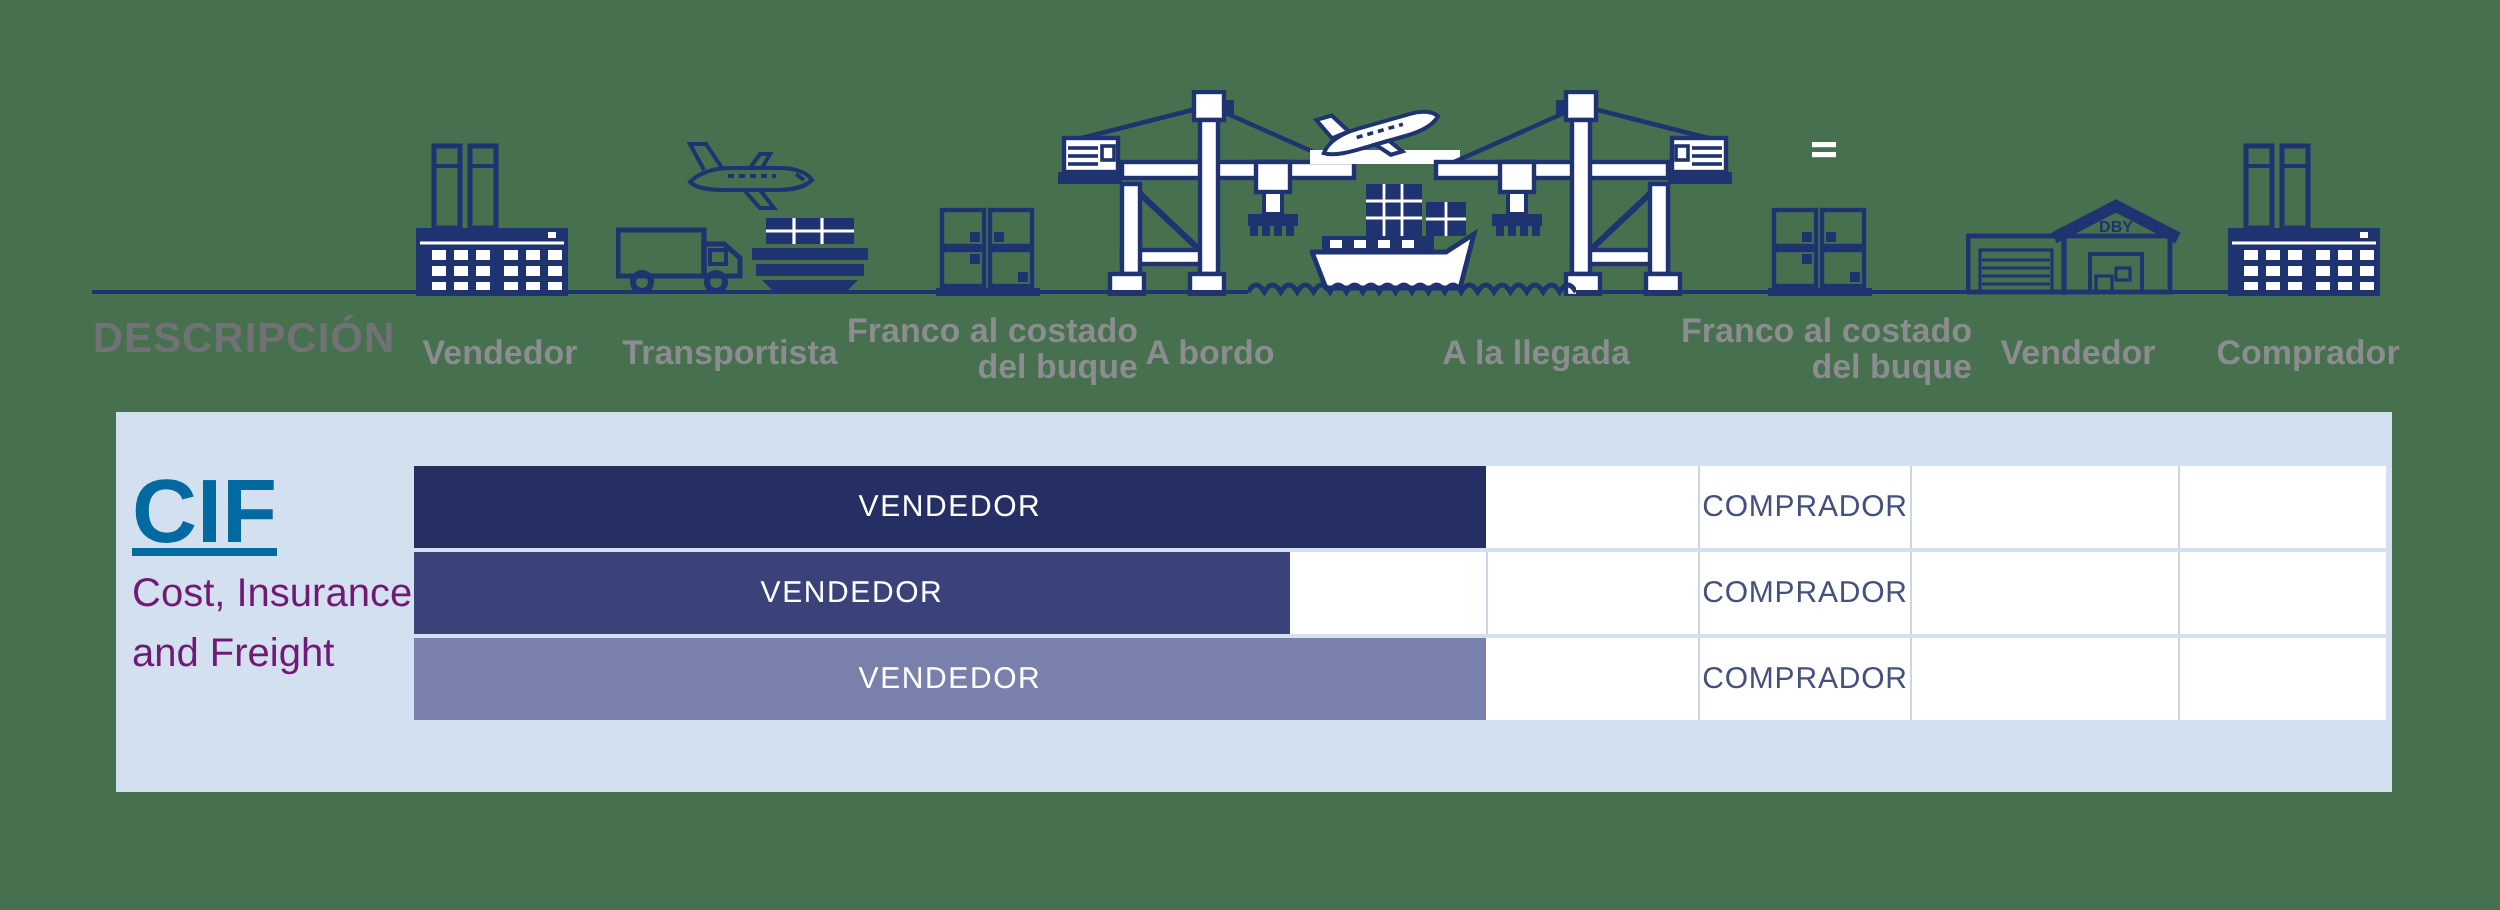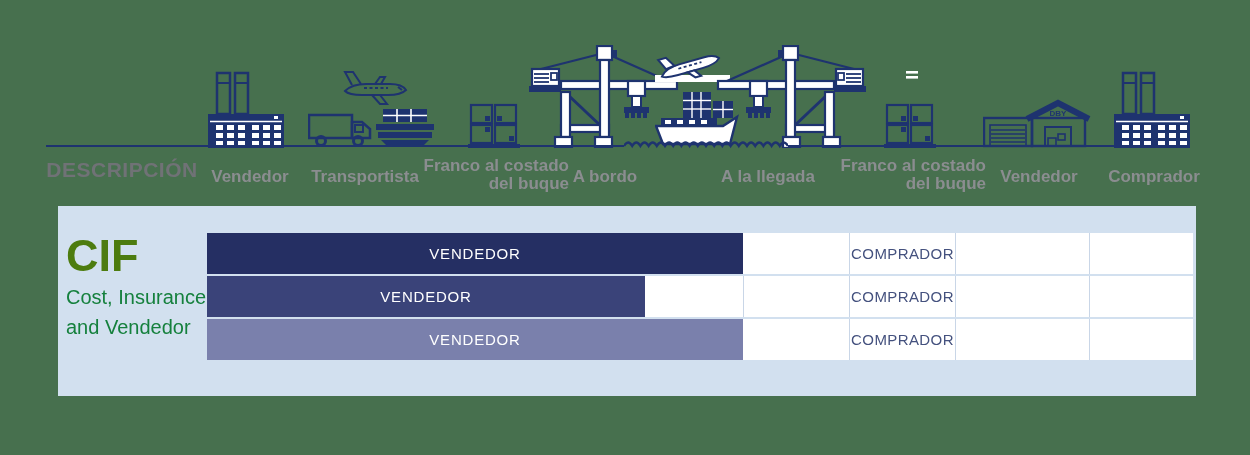--- a/index.html
+++ b/index.html
@@ -23,21 +23,21 @@
   .panel{
     position:absolute;left:58px;top:206px;width:1138px;height:190px;
     background:#D2E0EF;
   }
   .cif-code{
     position:absolute;left:8px;top:26px;
     font-size:45px;font-weight:bold;color:#232F66;line-height:48px;
   }
   .cif-name{
     position:absolute;left:8px;top:76px;
-    font-size:20px;color:#15803d;line-height:30px;
+    font-size:20px;color:#701a75;line-height:30px;
   }
   .resp-row{
     position:absolute;left:149px;width:986px;height:41px;
     display:flex;box-sizing:border-box;
   }
   .bar{
     height:41px;display:flex;align-items:center;justify-content:center;
     color:#FFFFFF;font-size:15px;font-weight:500;letter-spacing:.8px;
     flex:0 0 auto;box-sizing:border-box;
   }
@@ -281,24 +281,24 @@
 <div class="stage" style="left:365px;top:168px">Transportista</div>
 <div class="stage wrap" style="left:494px;top:157px">Franco al costado del buque</div>
 <div class="stage" style="left:605px;top:168px">A bordo</div>
 <div class="stage" style="left:768px;top:168px">A la llegada</div>
 <div class="stage wrap" style="left:911px;top:157px">Franco al costado del buque</div>
 <div class="stage" style="left:1039px;top:168px">Vendedor</div>
 <div class="stage" style="left:1154px;top:168px">Comprador</div>
 
 <div class="panel" style="background-color: rgb(210, 224, 239);">
 
-  <div class="cif-code" style="color: #4d7c0f;">CIF</div>
+  <div class="cif-code" style="color: #0369a1; text-decoration: underline;">CIF</div>
   <div class="cif-name">
     <span>Cost, Insurance</span><br>
-    <span>and Vendedor</span>
+    <span>and Freight</span>
   </div>
 
   <div class="resp-row" style="top:27px">
     <div class="bar" style="width: 536px; background-color: rgb(37, 47, 99);">VENDEDOR</div>
     <div class="cell" style="width:106px"></div>
     <div class="cell" style="width: 106px; color: rgb(68, 81, 126);">COMPRADOR</div>
     <div class="cell" style="width:134px"></div>
     <div class="cell" style="width:104px"></div>
   </div>
 

